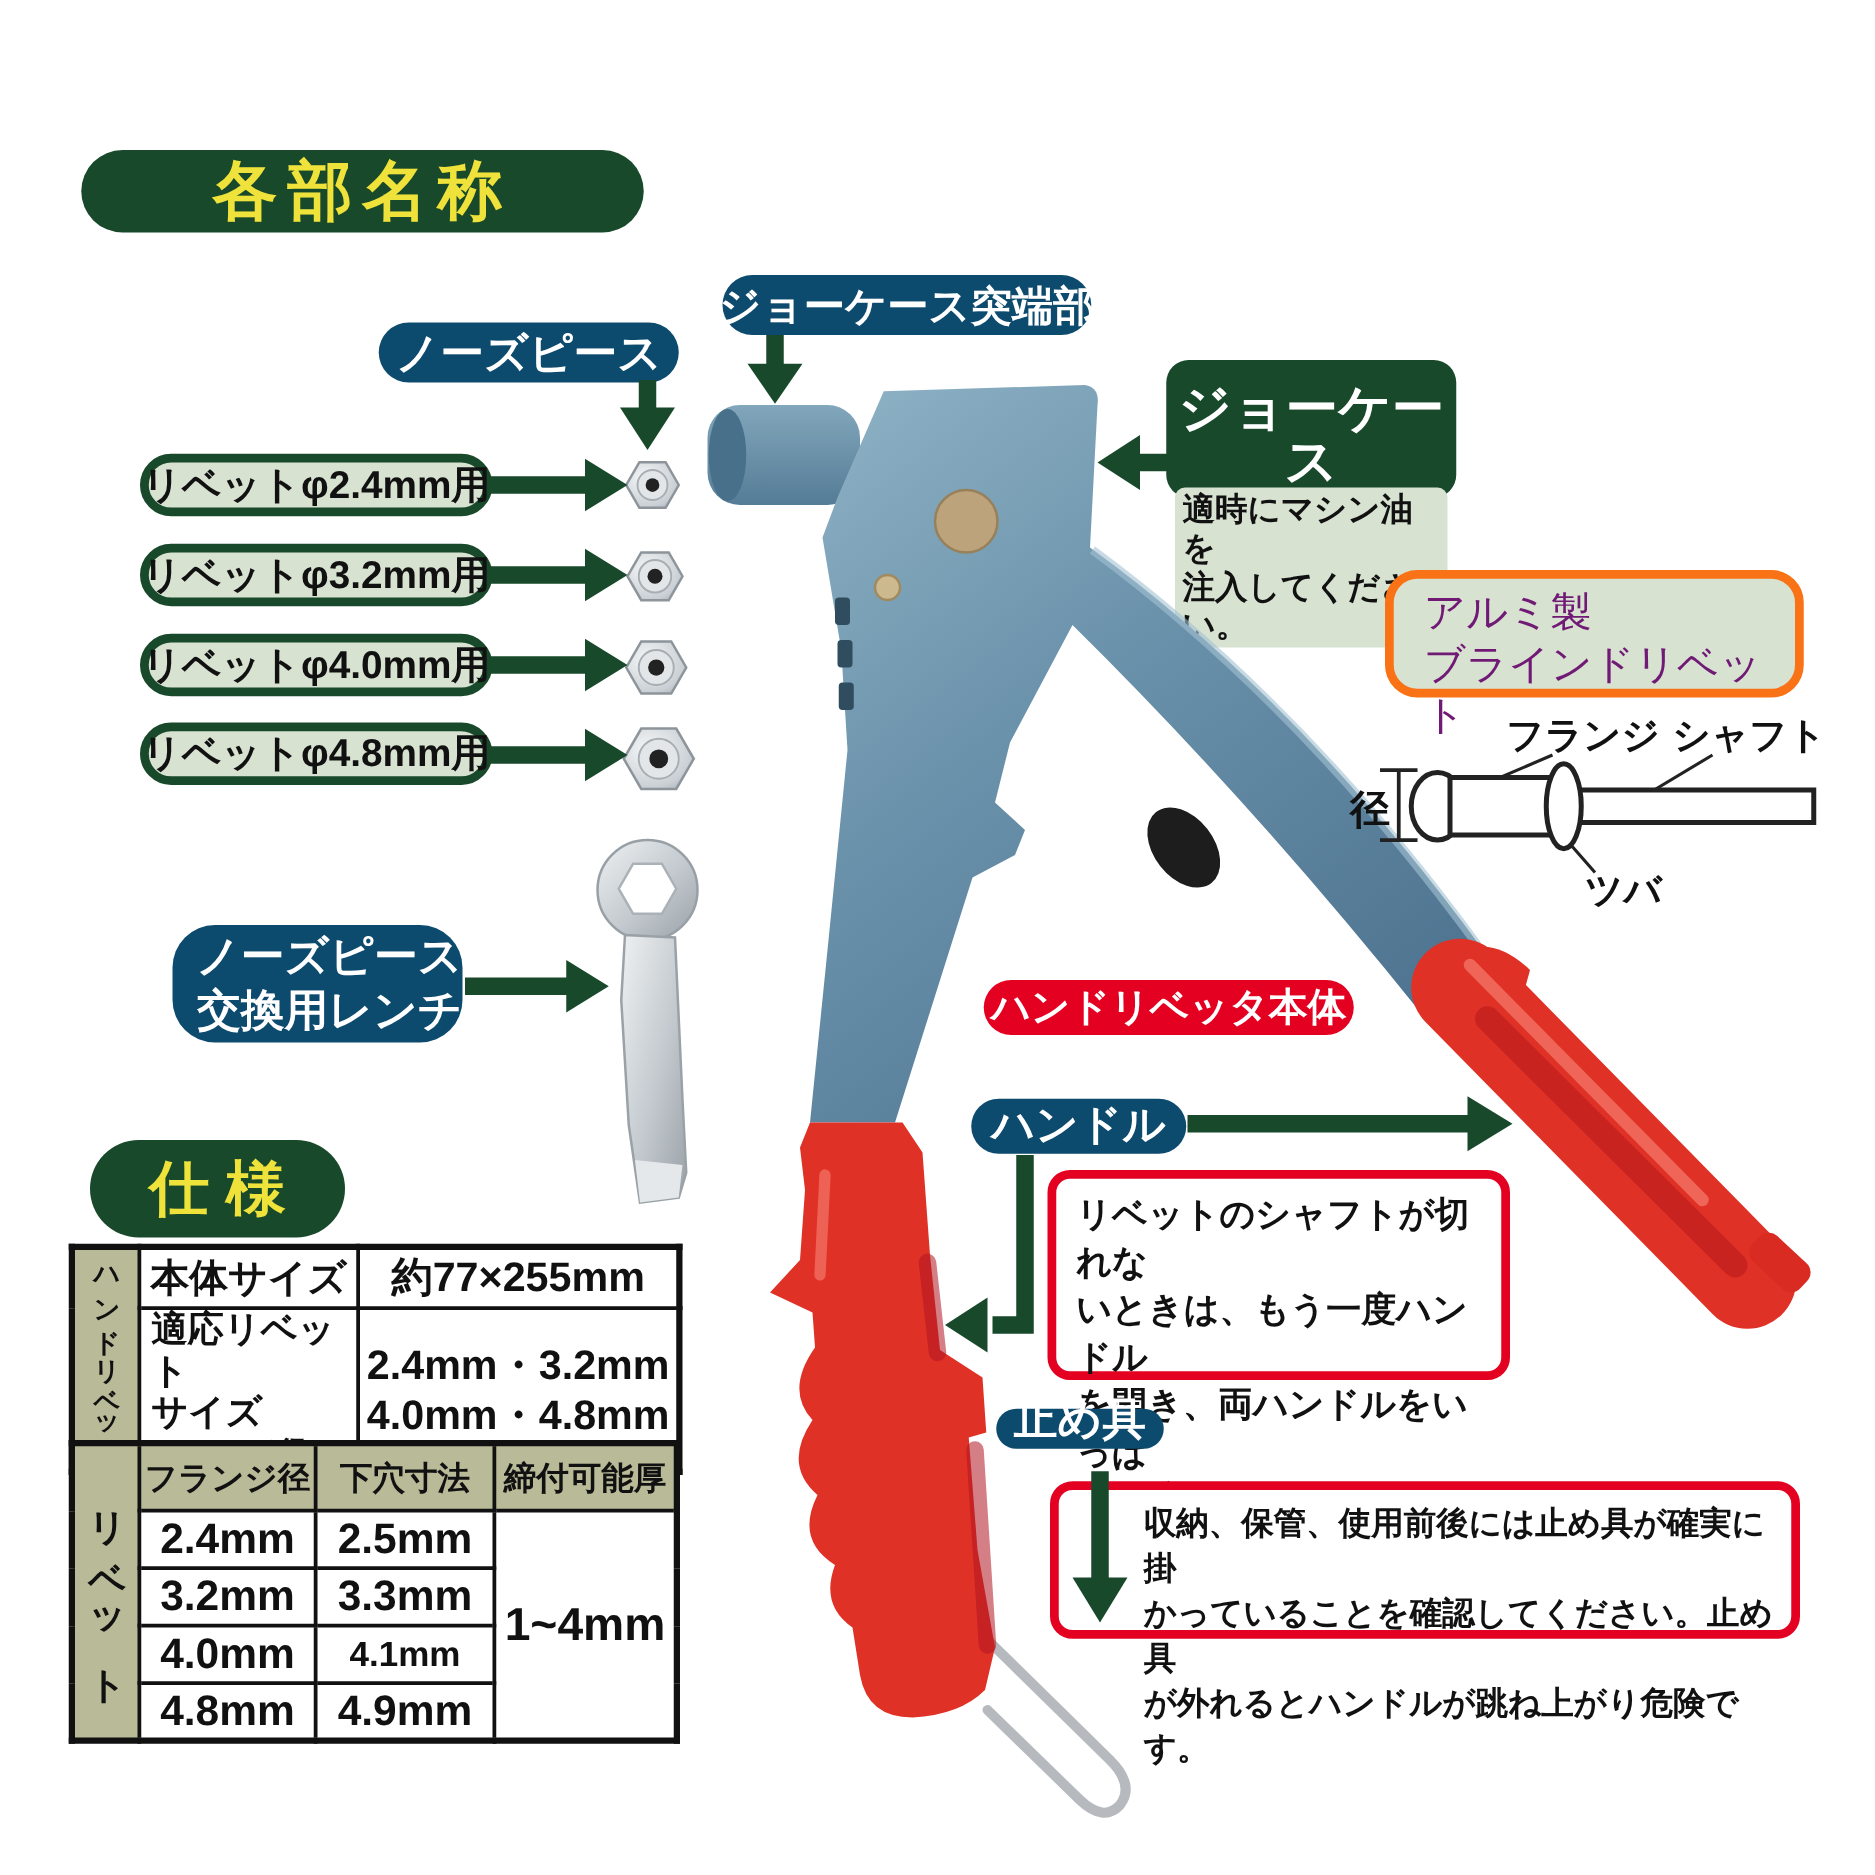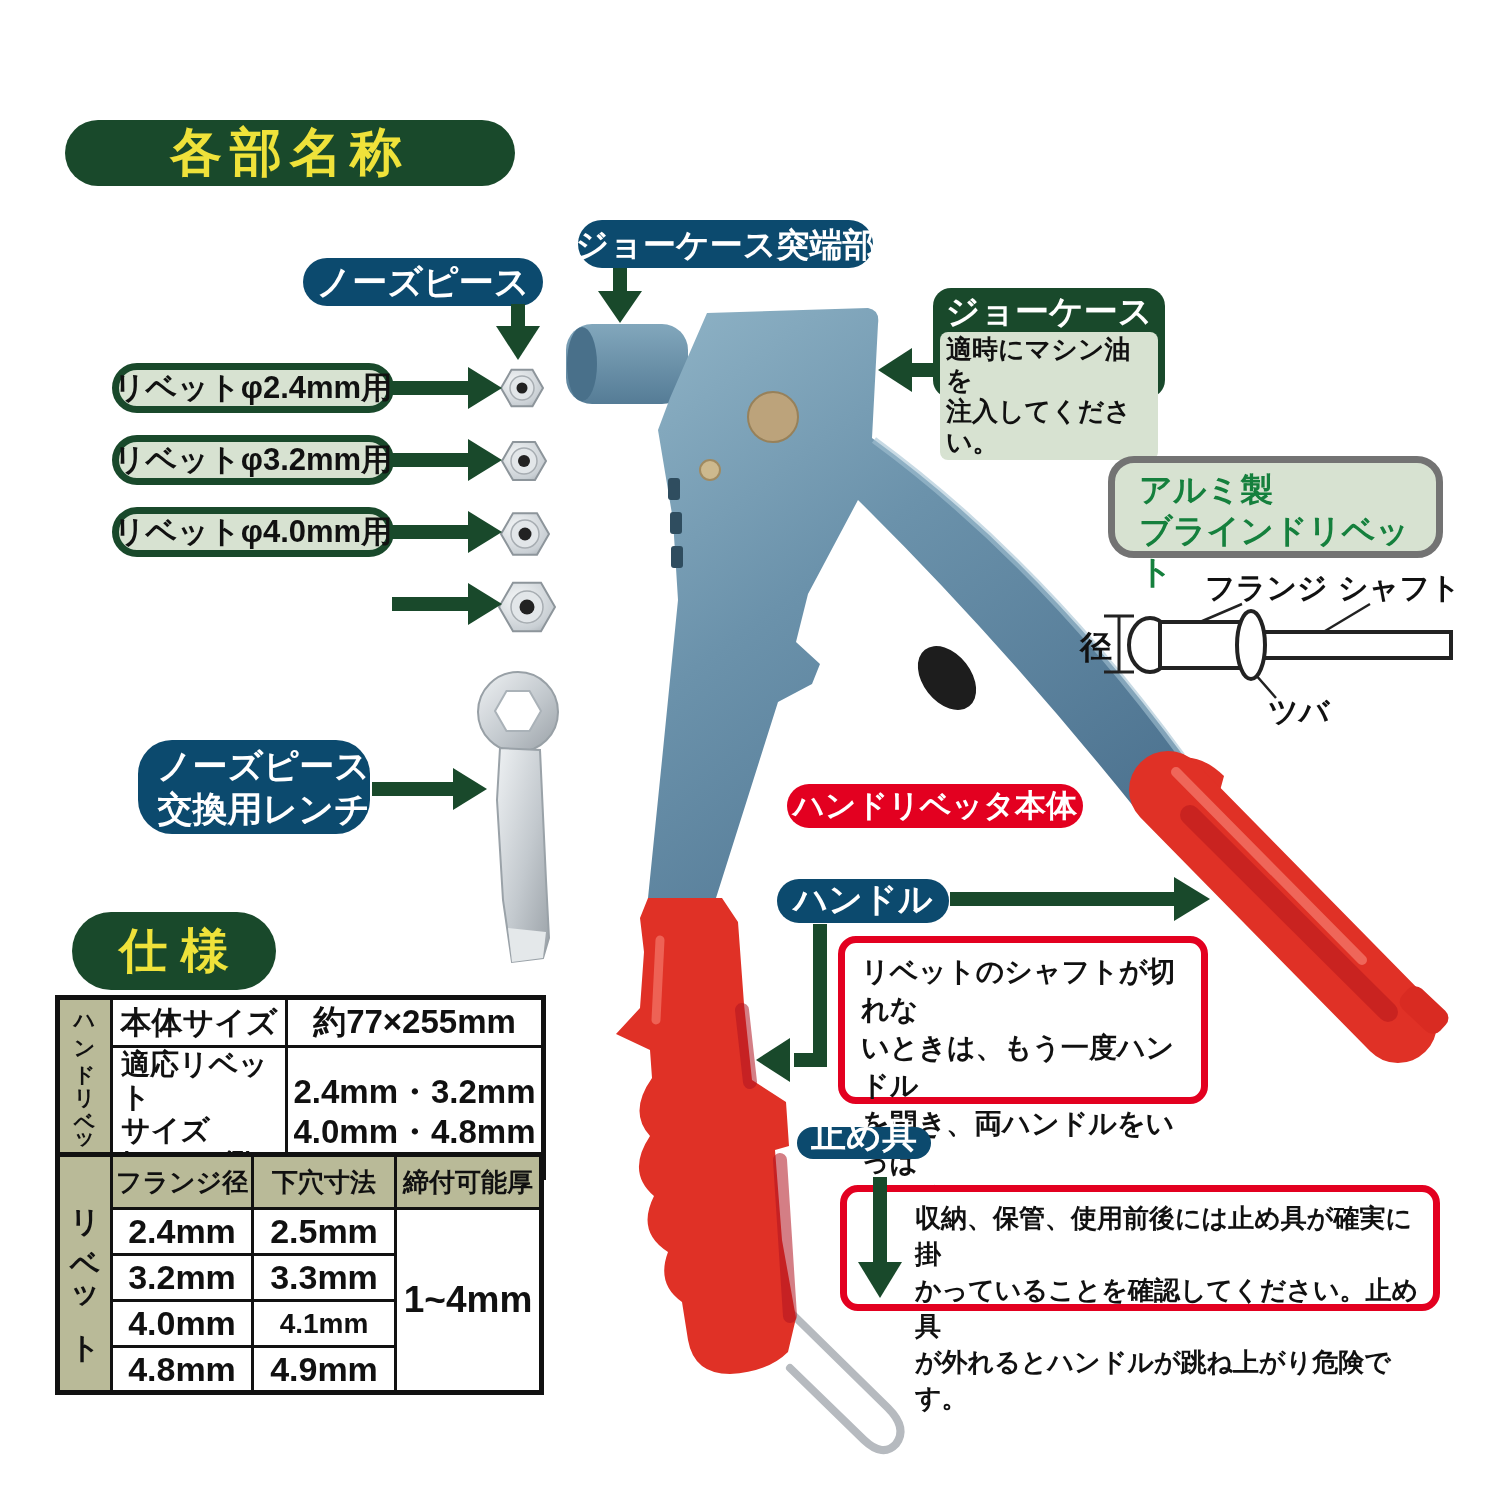--- a/index.html
+++ b/index.html
@@ -9,22 +9,22 @@
   .abs{position:absolute;box-sizing:border-box;}
   .pill-dark{background:#0c4a6e;color:#fff;border-radius:999px;display:flex;
              align-items:flex-end;justify-content:center;font-weight:bold;white-space:nowrap;z-index:2;}
   .pill-yel{background:#19492b;color:#efe23a;border-radius:999px;display:flex;
             align-items:center;justify-content:center;font-weight:bold;white-space:nowrap;z-index:2;}
   .pill-outline{background:#d7e2d1;border:7px solid #19492b;border-radius:999px;color:#111;
                 display:flex;align-items:center;justify-content:center;font-weight:bold;white-space:nowrap;z-index:2;}
   .box-green{background:#19492b;border-radius:18px;z-index:2;}
   .box-green .ttl{color:#fff;font-weight:bold;text-align:center;}
   .box-green .inner{background:#d7e2d1;border-radius:8px;color:#111;font-weight:bold;}
-  .rivet-title{background:#d7e2d1;border:7px solid #737373;border-radius:26px;color:#15803d;
-               font-weight:bold;z-index:2;}
+  .rivet-title{background:#d7e2d1;border:7px solid #f97316;border-radius:26px;color:#701a75;
+               font-weight:normal;z-index:2;}
   .red-pill{background:#e30020;color:#fff;border-radius:999px;display:flex;align-items:center;
             justify-content:center;font-weight:bold;white-space:nowrap;z-index:2;}
   .note-box{background:#fff;border:7px solid #e30020;border-radius:18px;color:#111;
             font-weight:bold;z-index:2;}
   table.spec{border-collapse:collapse;z-index:2;position:absolute;table-layout:fixed;}
   table.spec td{border:3px solid #111;color:#111;text-align:center;vertical-align:middle;
                 font-weight:bold;padding:0;}
   table.spec{border:5px solid #111;}
   td.olive{background:#b9ba98;}
   td.white{background:#fff;}
@@ -41,35 +41,38 @@
 
   <div class="abs pill-dark" style="left:303px;top:258px;width:240px;height:48px;font-size:35px;">
     <span>ノーズピース</span>
   </div>
 
   <div class="abs pill-dark" style="left:578px;top:220px;width:295px;height:48px;font-size:33px;">
     <span>ジョーケース突端部</span>
   </div>
 
   <div class="abs box-green" style="left:933px;top:288px;width:232px;height:110px;">
-    <div class="ttl" style="font-size:34px;line-height:42px;padding-top:2px;">ジョーケース</div>
+    <div class="ttl" style="font-size:42px;line-height:42px;padding-top:18px;">ジョーケース</div>
     <div class="inner" style="margin:0 7px;padding:2px 6px;font-size:26px;line-height:31px;">
       <div>適時にマシン油を</div>
       <div>注入してください。</div>
     </div>
   </div>
 
   <div class="abs pill-outline" style="left:112px;top:363px;width:282px;height:50px;font-size:31px;">
     <span>リベットφ2.4mm用</span>
   </div>
   <div class="abs pill-outline" style="left:112px;top:435px;width:282px;height:50px;font-size:31px;">
     <span>リベットφ3.2mm用</span>
   </div>
   <div class="abs pill-outline" style="left:112px;top:507px;width:282px;height:50px;font-size:31px;">
     <span>リベットφ4.0mm用</span>
+  </div>
+  <div class="abs pill-outline" style="left:112px;top:578px;width:282px;height:50px;font-size:31px;">
+    <span>リベットφ4.8mm用</span>
   </div>
 
   <div class="abs rivet-title" style="left:1108px;top:456px;width:335px;height:102px;padding:6px 0 0 24px;font-size:33px;line-height:41px;">
     <div>アルミ製</div>
     <div>ブラインドリベット</div>
   </div>
 
   <div class="abs pill-dark" style="left:138px;top:740px;width:232px;height:94px;font-size:35px;line-height:43px;border-radius:34px;flex-direction:column;">
     <div>ノーズピース</div>
     <div>交換用レンチ</div>

